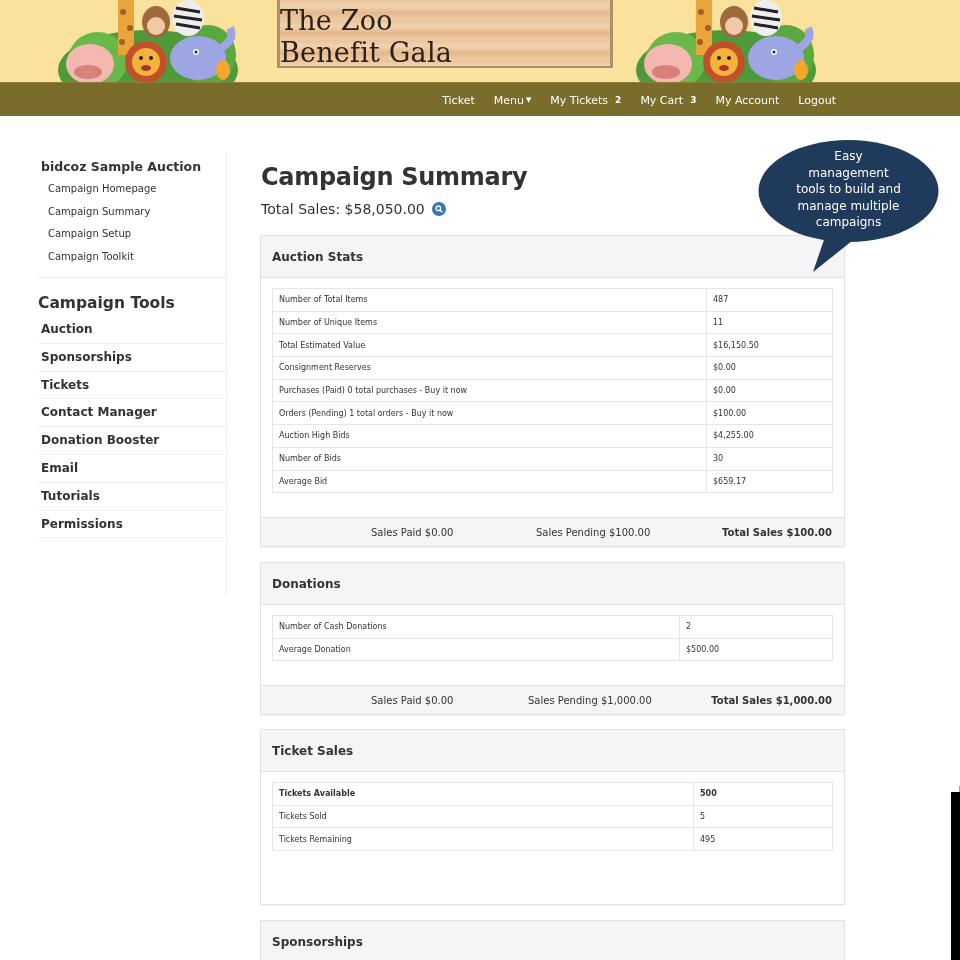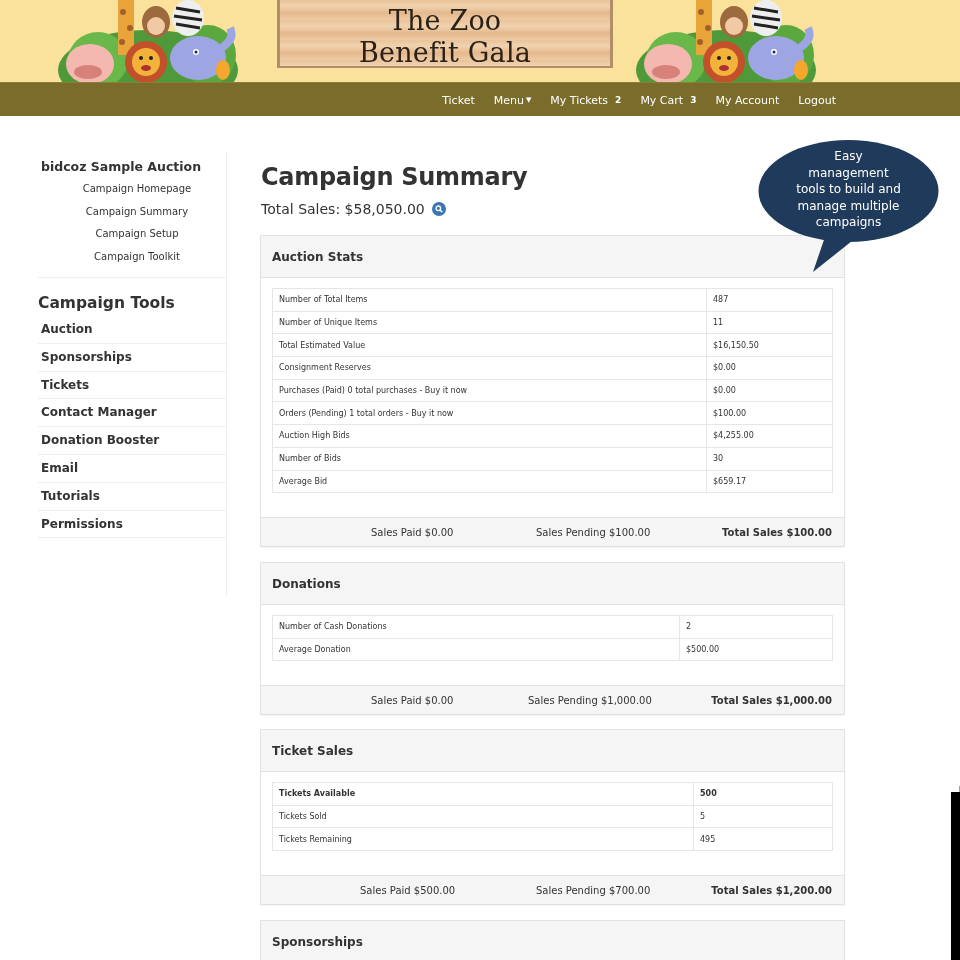--- a/index.html
+++ b/index.html
@@ -7,35 +7,35 @@
   body { font-family: "DejaVu Sans", sans-serif; color: #333; position: relative; }
 
   
   .banner { position: absolute; left: 0; top: 0; width: 960px; height: 82px; background: #fbe29c; overflow: hidden; }
   .animals { position: absolute; top: 0; width: 180px; height: 82px; }
   .animals.left { left: 58px; }
   .animals.right { left: 636px; }
   .sign { position: absolute; left: 277px; top: 0; width: 336px; height: 68px;
           background: repeating-linear-gradient(180deg, #e9c39b 0px, #f1d2b0 6px, #e4b88d 13px, #efcaa4 20px);
           border-left: 3px solid #b08e6a; border-right: 3px solid #b08e6a; border-bottom: 2px solid #b08e6a;
-          text-align: center; }
+          }
   .sign-line { font-family: "DejaVu Serif", serif; color: #2a2218; font-size: 27px; line-height: 32px; letter-spacing: 0.2px; }
   .sign-line.l1 { margin-top: 5px; }
 
   
   .navbar { position: absolute; left: 0; top: 82px; width: 960px; height: 34px; background: #7a6c2b; border-top: 1px solid #8c7d38; }
   .nav-items { position: absolute; right: 124px; top: 0; height: 34px; display: flex; align-items: center; }
   .nav-item { color: #ffffff; font-size: 11px; margin-left: 19px; display: flex; align-items: center; white-space: nowrap; cursor: pointer; }
   .nav-item .badge { font-size: 9px; margin-left: 7px; font-weight: bold; }
   .nav-item .caret { font-size: 7px; margin-left: 2px; }
 
   
   .sidebar { position: absolute; left: 38px; top: 152px; width: 189px; height: 444px; border-right: 1px solid #eeeeee; }
   .sb-title { font-size: 12.5px; font-weight: bold; color: #333; margin-left: 3px; margin-top: 4px; height: 22px; line-height: 22px; }
-  .sb-sub { font-size: 10px; color: #333; margin-left: 10px; height: 22.5px; line-height: 22.5px; cursor: pointer; text-align: center; }
+  .sb-sub { font-size: 10px; color: #333; margin-left: 10px; height: 22.5px; line-height: 22.5px; cursor: pointer; }
   .sb-divider { border-top: 1px solid #eeeeee; margin-top: 9px; width: 189px; }
   .sb-tools-title { font-size: 15.5px; font-weight: bold; color: #333; margin-top: 12px; height: 26px; line-height: 26px; }
   .sb-tool { font-size: 12px; font-weight: bold; color: #333; padding-left: 3px; height: 27.8px; line-height: 27px; border-bottom: 1px solid #efefef; cursor: pointer; }
 
   
   .page-title { position: absolute; left: 261px; top: 163px; font-size: 24px; font-weight: bold; color: #333; letter-spacing: -0.3px; }
   .total-sales { position: absolute; left: 261px; top: 201px; font-size: 14px; color: #333; display: flex; align-items: center; }
   .search-icon { display: inline-block; width: 14px; height: 14px; border-radius: 7px; background: #3a76b4; margin-left: 7px; position: relative; cursor: pointer; }
   .search-icon svg { position: absolute; left: 3px; top: 3px; }
 
@@ -261,25 +261,20 @@
             <td>Tickets Sold</td>
             <td>5</td>
           </tr>
       <tr>
             <td>Tickets Remaining</td>
             <td>495</td>
           </tr>
     </tbody>
       </table>
   </div>
-  <div class="panel-foot">
-    <span class="foot-paid" style="left:99px">Sales Paid $500.00</span>
-    <span class="foot-pend" style="left:275px">Sales Pending $700.00</span>
-    <span class="foot-total">Total Sales $1,200.00</span>
-  </div>
 </div>
 
 <div class="panel" style="top:920px; height:60px; border-bottom:none;">
   <div class="panel-head" style="border-bottom:none;">Sponsorships</div>
 </div>
 
 <svg class="callout" viewBox="0 0 183 135" style="height:135px;">
   <ellipse cx="91.5" cy="52" rx="90" ry="51" fill="#1f3a5a"></ellipse>
   <path d="M70 92 L56 133 L100 98 Z" fill="#1f3a5a"></path>
 </svg>

